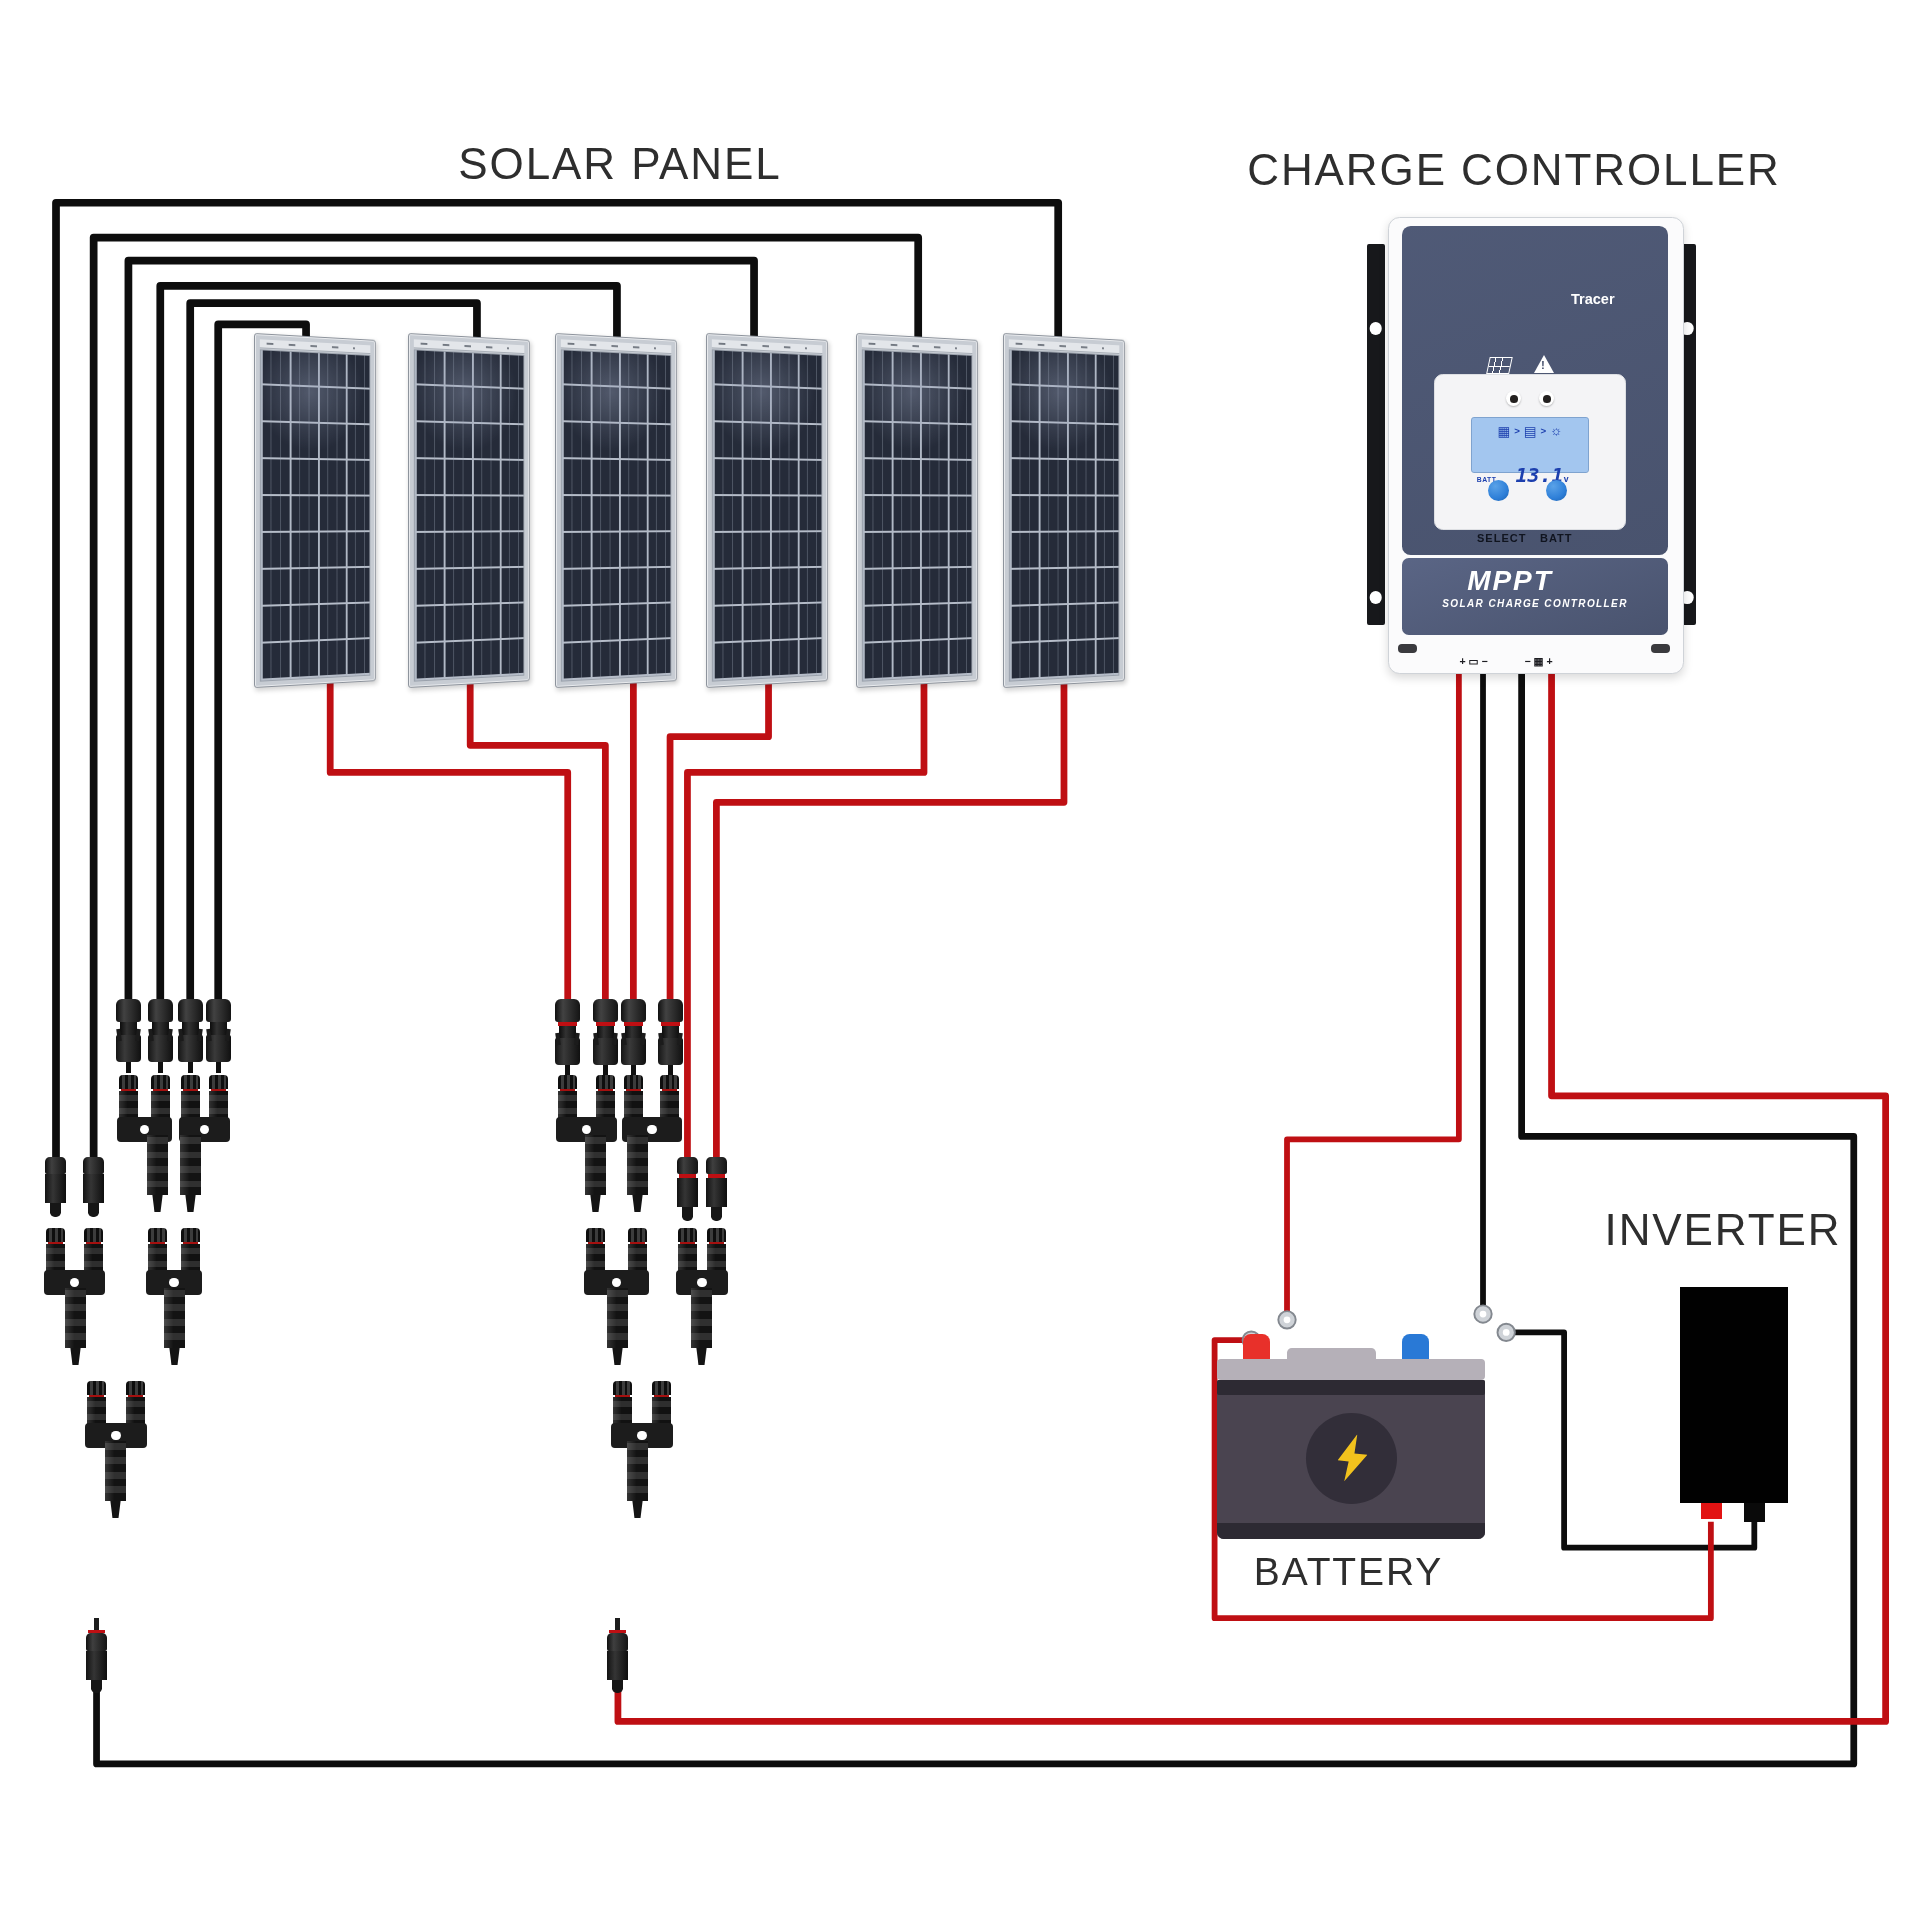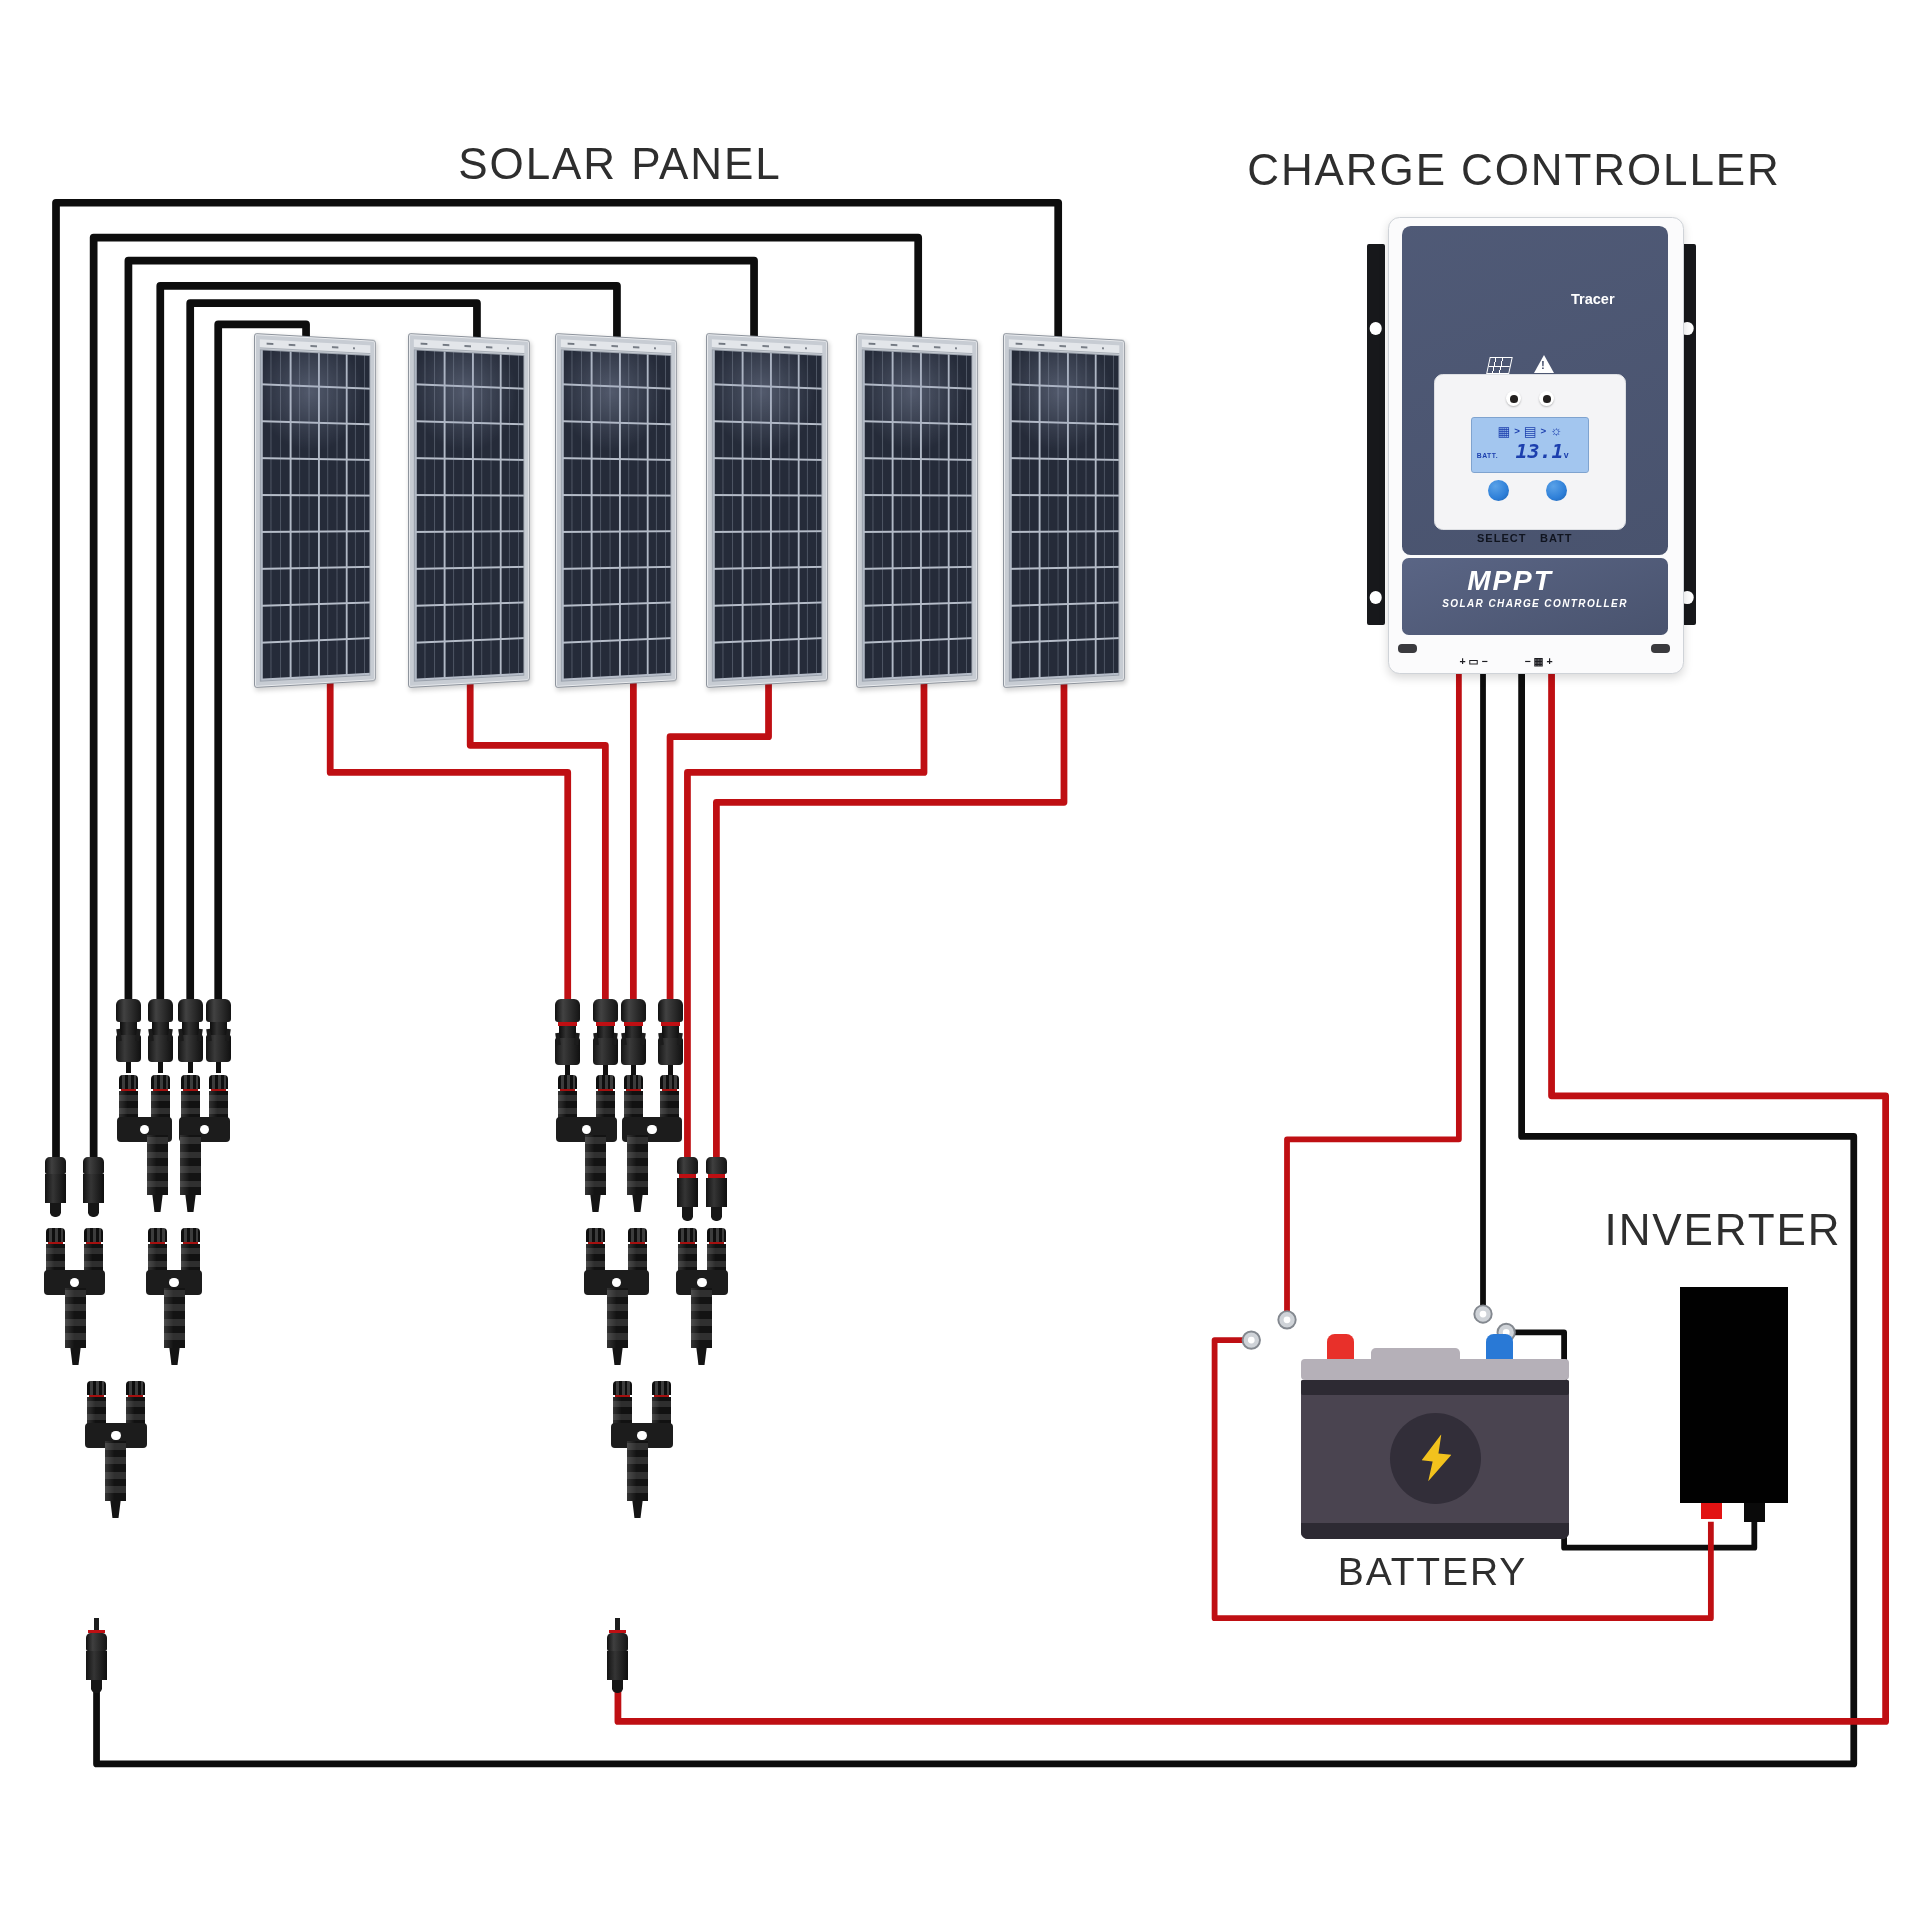--- a/index.html
+++ b/index.html
@@ -75,36 +75,36 @@
   .cc-warn::after{content:'!';position:absolute;left:-2.9px;top:2.9px;font-size:11.6px;font-weight:bold;color:#49536e;}
   .cc-module{position:absolute;left:77px;top:162px;width:190px;height:154px;background:#f4f4f6;
              border:1px solid #dddfe3;border-radius:8.7px;}
   .led{position:absolute;top:179px;width:15.4px;height:15.4px;border-radius:50%;background:#fff;
        box-shadow:0 1px 1.9px rgba(0,0,0,.25);}
   .led::after{content:'';position:absolute;left:3.9px;top:3.9px;width:7.7px;height:7.7px;border-radius:50%;background:#23201f;}
   .lcd{position:absolute;left:114px;top:205px;width:116px;height:54px;background:#a3c6ef;
        border:1.9px solid #7fa3cf;border-radius:2.9px;color:#1c3fae;}
   .lcd-row1{display:flex;justify-content:center;align-items:center;gap:3.9px;height:25px;font-size:13.5px;}
   .lcd-row1 .sm{font-size:9.7px;font-weight:bold;}
-  .lcd-row2{display:flex;align-items:baseline;padding:0 4.8px;}
+  .lcd-row2{display:flex;align-items:baseline;padding:0 4.8px;margin-top:24px;}
   .lcd-batt{font-size:6.8px;font-weight:bold;letter-spacing:0.5px;}
   .lcd-volt{margin-left:17.4px;font-family:"DejaVu Sans Mono", monospace;font-style:italic;font-weight:bold;font-size:20px;line-height:17.4px;}
   .lcd-unit{font-size:8.7px;font-weight:bold;}
   .btn{position:absolute;top:268px;width:21px;height:21px;border-radius:50%;
        background:radial-gradient(circle at 35% 30%, #5aa2e8, #2e7fd8 60%, #1b5fae);}
   .cc-btnlabel{position:absolute;top:320px;font-size:11px;font-weight:bold;color:#10141f;letter-spacing:1px;}
   .cc-band{position:absolute;left:45px;top:346px;width:266px;height:77px;border-radius:6.8px;
            background:linear-gradient(160deg,#5a6585,#49536e);color:#fff;text-align:center;}
   .cc-logo{font-size:28px;font-weight:900;font-style:italic;letter-spacing:1.9px;margin-top:6.8px;transform:translateX(-25px);}
   .cc-sub{font-size:10px;font-weight:bold;font-style:italic;letter-spacing:1.4px;margin-top:1px;}
   .slot{position:absolute;top:432px;width:19.3px;height:8.7px;border-radius:3.9px;background:#3a3a3e;}
   .termrow{position:absolute;top:443px;font-size:10.6px;color:#1d1d22;font-weight:bold;letter-spacing:2.9px;
            transform:translateX(-50%);white-space:nowrap;}
   
-  #battery{position:absolute;left:1301px;top:1334px;width:268px;height:251px;z-index:5;}
+  #battery{position:absolute;left:1217px;top:1334px;width:268px;height:251px;z-index:5;}
   .bat-term{position:absolute;top:0;width:27px;height:27px;border-radius:7.7px 7.7px 0 0;}
   .bat-bump{position:absolute;left:70px;top:13.5px;width:89px;height:13.5px;background:#b5b0b8;border-radius:4.8px 4.8px 0 0;}
   .bat-lid{position:absolute;left:0;top:25px;width:268px;height:21px;background:#b5b0b8;border-radius:3.9px;}
   .bat-body{position:absolute;left:0;top:46px;width:268px;height:159px;background:#4a4450;border-radius:1.9px 1.9px 6.8px 6.8px;}
   .bat-body::before{content:'';position:absolute;left:0;top:0;width:100%;height:15.4px;background:#2d2a33;border-radius:1.9px;}
   .bat-body::after{content:'';position:absolute;left:0;bottom:0;width:100%;height:16.4px;background:#2d2a33;border-radius:0 0 6.8px 6.8px;}
   .bat-circle{position:absolute;left:89px;top:79px;width:91px;height:91px;border-radius:50%;background:#322e39;z-index:2;}
   .bolt{position:absolute;left:32px;top:21px;width:29px;height:48px;background:#f2c21d;transform:rotate(6deg);
         clip-path:polygon(58% 0,0 58%,38% 58%,30% 100%,100% 40%,55% 40%);}
   .bat-label{position:absolute;left:-13.5px;top:216px;width:290px;text-align:center;font-size:39px;

